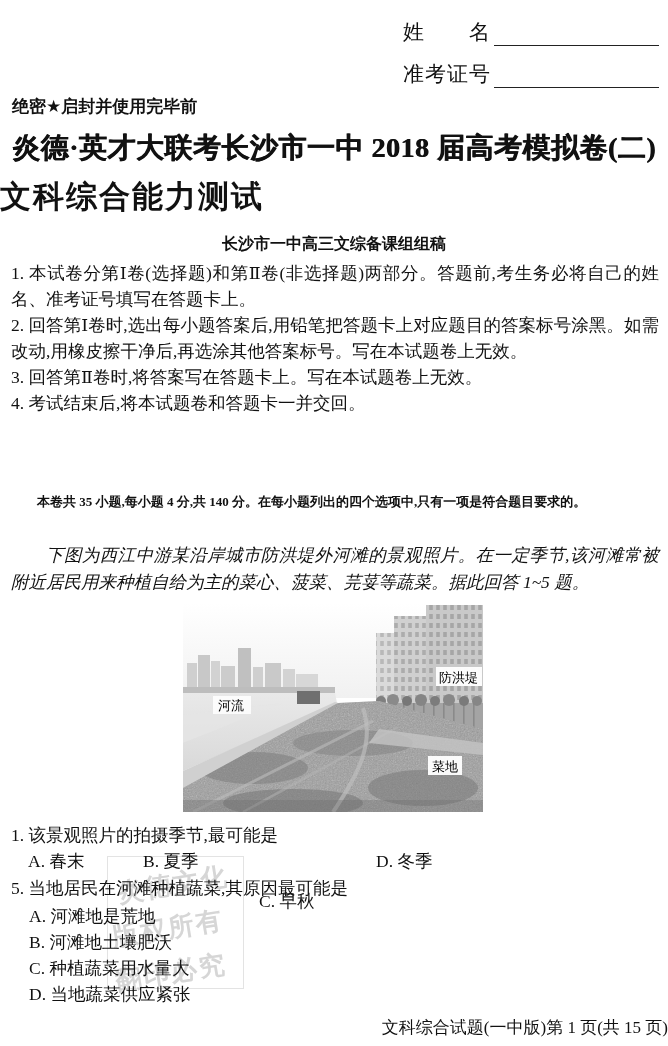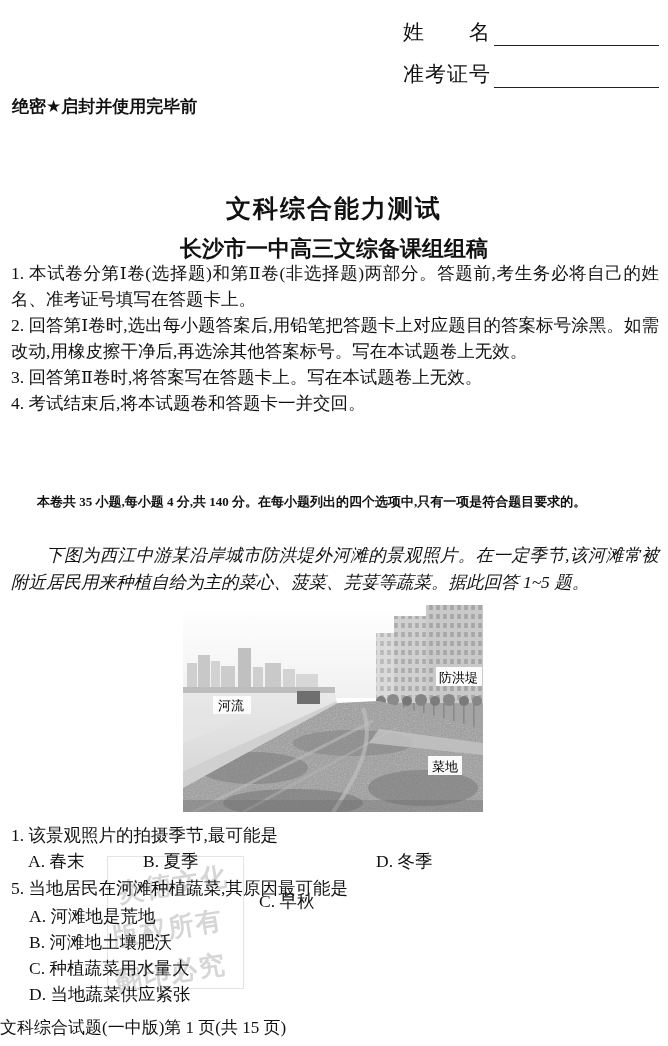--- a/index.html
+++ b/index.html
@@ -18,28 +18,28 @@
     position:absolute;top:95px;left:12px;
     font-family:"Liberation Sans","DejaVu Sans",sans-serif;font-weight:bold;font-size:17px;
   }
   
   .exam-series{
     position:absolute;top:129px;left:0;width:100%;text-align:center;
     font-weight:bold;font-size:28px;letter-spacing:0.5px;
     text-shadow:0.6px 0 0 currentColor;
   }
   .subject{
-    position:absolute;top:176px;left:0;width:100%;text-align:center;
+    position:absolute;top:176px;left:0;width:100%;
     font-family:"Liberation Sans","DejaVu Sans",sans-serif;
-    font-weight:bold;font-size:25px;letter-spacing:2px;margin-top:16px;
+    font-weight:bold;font-size:31px;letter-spacing:2px;
   }
   .byline{
     position:absolute;top:234px;left:0;width:100%;text-align:center;
     font-family:"Liberation Sans","DejaVu Sans",sans-serif;
-    font-weight:bold;font-size:22px;
+    font-weight:bold;font-size:16px;
   }
   
   .notice{position:absolute;top:260px;left:11px;right:9px;z-index:1;}
   .notice-heading{
     font-family:"Liberation Sans","DejaVu Sans",sans-serif;
     font-weight:bold;font-size:17px;line-height:26px;
   }
   .notice p{margin:0;font-size:17.5px;line-height:26px;text-align:justify;}
   
   .part1-heading{
@@ -64,21 +64,21 @@
   .q-stem{position:absolute;left:11px;font-size:17.5px;z-index:1;}
   #q1-stem{top:823px;text-align:center;}
   #q2-stem{top:876px;}
   .q1-options{position:absolute;top:849px;left:0;width:668px;height:24px;z-index:1;}
   .q1-options .opt{position:absolute;font-size:17.5px;white-space:nowrap;}
   .opt-a{left:28px;} .opt-b{left:143px;} .opt-c{left:259px;margin-top:40px;} .opt-d{left:376px;}
   .q2-options{position:absolute;top:903px;left:29px;z-index:1;}
   .q2-options .opt{font-size:17.5px;line-height:26px;white-space:nowrap;}
   
   .footer{
-    position:absolute;top:1016px;left:0;width:100%;text-align:left;
+    position:absolute;top:1016px;left:0;width:100%;text-align:right;
     font-size:17px;z-index:1;
   }
   
   .watermark-box{
     position:absolute;left:107px;top:856px;width:135px;height:131px;
     border:1px solid #e3e3e3;z-index:0;
   }
   .wm-line{
     position:absolute;white-space:nowrap;
     font-family:"Liberation Sans","DejaVu Sans",sans-serif;font-weight:bold;
@@ -105,20 +105,21 @@
     <span class="hdr-label">准考证号</span>
     <span class="hdr-line"></span>
   </div>
   <div class="hdr-field" id="name-field">
     <span class="hdr-label">姓　　名</span>
     <span class="hdr-line"></span>
   </div>
 
   <div class="secrecy">绝密★启封并使用完毕前</div>
 
+  <div class="exam-series">炎德·英才大联考长沙市一中 2018 届高考模拟卷(二)</div>
   <div class="subject">文科综合能力测试</div>
   <div class="byline">长沙市一中高三文综备课组组稿</div>
 
   <div class="notice">
     <p>1. 本试卷分第Ⅰ卷(选择题)和第Ⅱ卷(非选择题)两部分。答题前,考生务必将自己的姓名、准考证号填写在答题卡上。</p>
     <p>2. 回答第Ⅰ卷时,选出每小题答案后,用铅笔把答题卡上对应题目的答案标号涂黑。如需改动,用橡皮擦干净后,再选涂其他答案标号。写在本试题卷上无效。</p>
     <p>3. 回答第Ⅱ卷时,将答案写在答题卡上。写在本试题卷上无效。</p>
     <p>4. 考试结束后,将本试题卷和答题卡一并交回。</p>
   </div>
 

